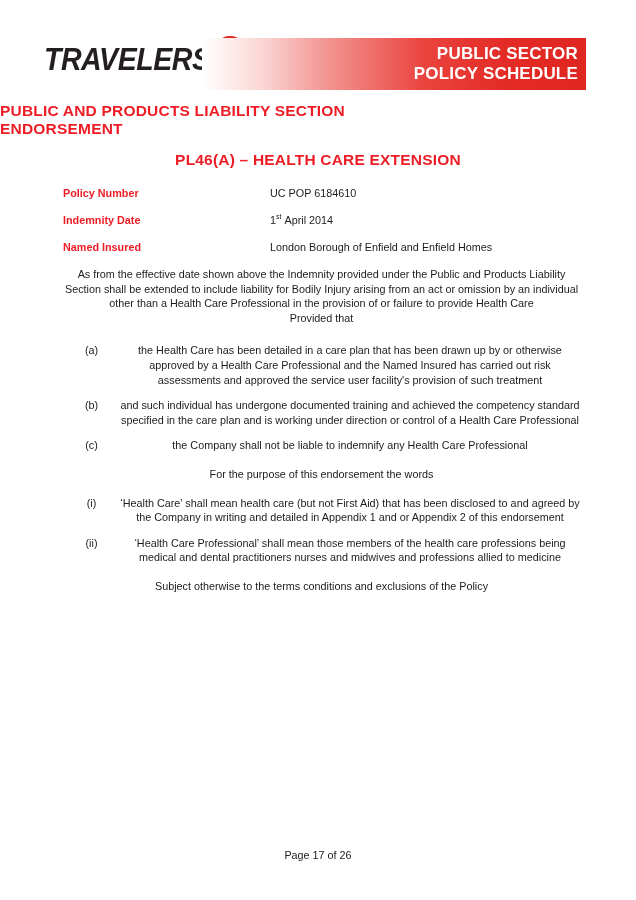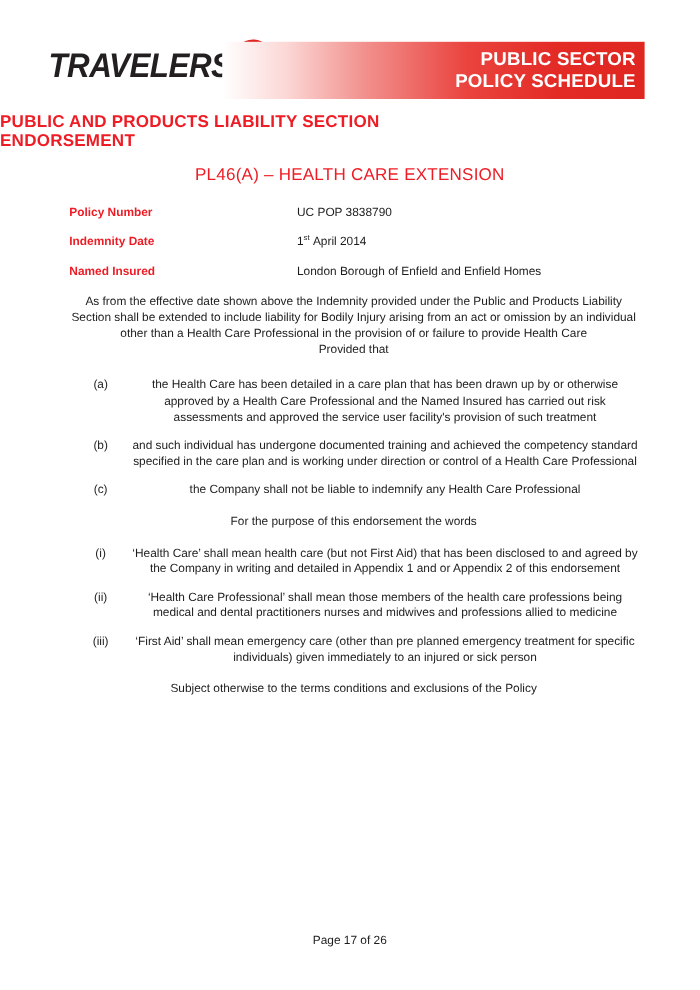--- a/index.html
+++ b/index.html
@@ -70,21 +70,21 @@
     color: #ee1c25;
     font-weight: bold;
     font-size: 15.5px;
     line-height: 18px;
     letter-spacing: 0.2px;
   }
   .doc-subtitle {
     margin-top: 13px;
     text-align: center;
     color: #ee1c25;
-    font-weight: normal;
+    font-weight: bold;
     font-size: 15.5px;
     line-height: 18px;
     letter-spacing: 0.2px;
   }
 
   
   .policy-rows { margin: 17px 56px 0 63px; }
   .policy-row { display: flex; margin-bottom: 13px; font-size: 10.8px; line-height: 14px; }
   .policy-label { width: 207px; flex-shrink: 0; color: #ee1c25; font-weight: bold; }
   .policy-value { color: #1c1c1c; }
@@ -130,21 +130,21 @@
 
   <div class="doc-title">
     <div>PUBLIC AND PRODUCTS LIABILITY SECTION</div>
     <div>ENDORSEMENT</div>
   </div>
   <div class="doc-subtitle">PL46(A) – HEALTH CARE EXTENSION</div>
 
   <div class="policy-rows">
     <div class="policy-row">
       <span class="policy-label">Policy Number</span>
-      <span class="policy-value">UC POP 3838790</span>
+      <span class="policy-value">UC POP 6184610</span>
     </div>
     <div class="policy-row">
       <span class="policy-label">Indemnity Date</span>
       <span class="policy-value"><span>1</span><sup class="ord">st</sup><span class="date-rest">April 2014</span></span>
     </div>
     <div class="policy-row">
       <span class="policy-label">Named Insured</span>
       <span class="policy-value">London Borough of Enfield and Enfield Homes</span>
     </div>
   </div>
@@ -169,24 +169,20 @@
     <p class="para" style="margin-top:14px;margin-bottom:14px;">For the purpose of this endorsement the words</p>
 
     <div class="item">
       <span class="item-label">(i)</span>
       <span class="item-text">‘Health Care’ shall mean health care (but not First Aid) that has been disclosed to and agreed by the Company in writing and detailed in Appendix 1 and or Appendix 2 of this endorsement</span>
     </div>
     <div class="item">
       <span class="item-label">(ii)</span>
       <span class="item-text">‘Health Care Professional’ shall mean those members of the health care professions being medical and dental practitioners nurses and midwives and professions allied to medicine</span>
     </div>
-    <div class="item">
-      <span class="item-label">(iii)</span>
-      <span class="item-text">‘First Aid’ shall mean emergency care (other than pre planned emergency treatment for specific individuals) given immediately to an injured or sick person</span>
-    </div>
 
     <p class="para" style="margin-top:14px;">Subject otherwise to the terms conditions and exclusions of the Policy</p>
   </div>
 
   <div class="footer">
     <span>Page 17 of 26</span>
   </div>
 
 </div>
 

